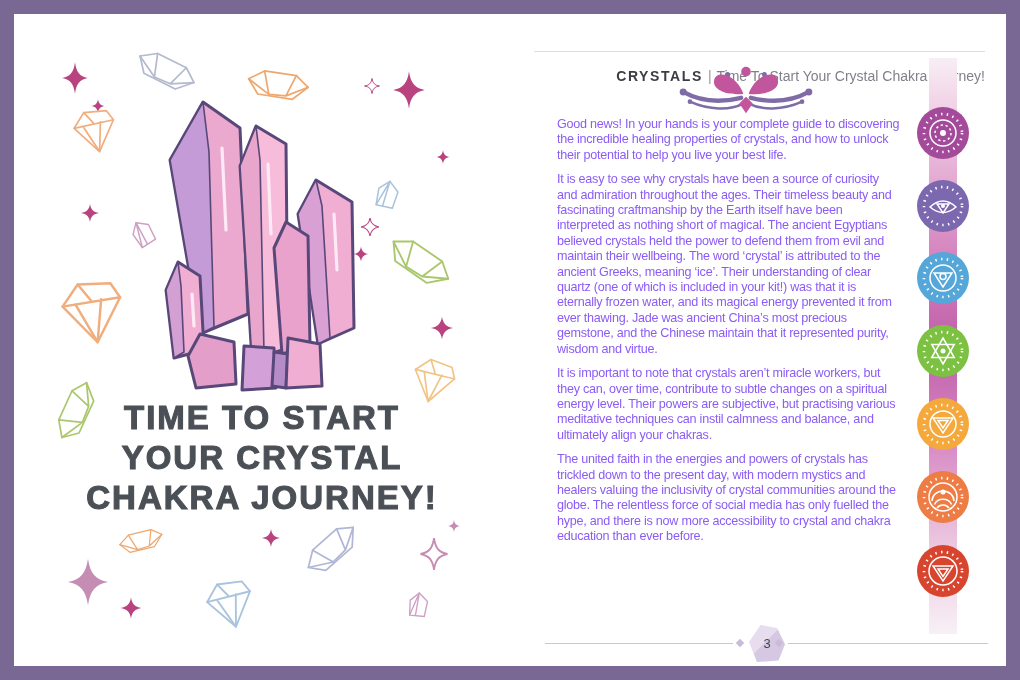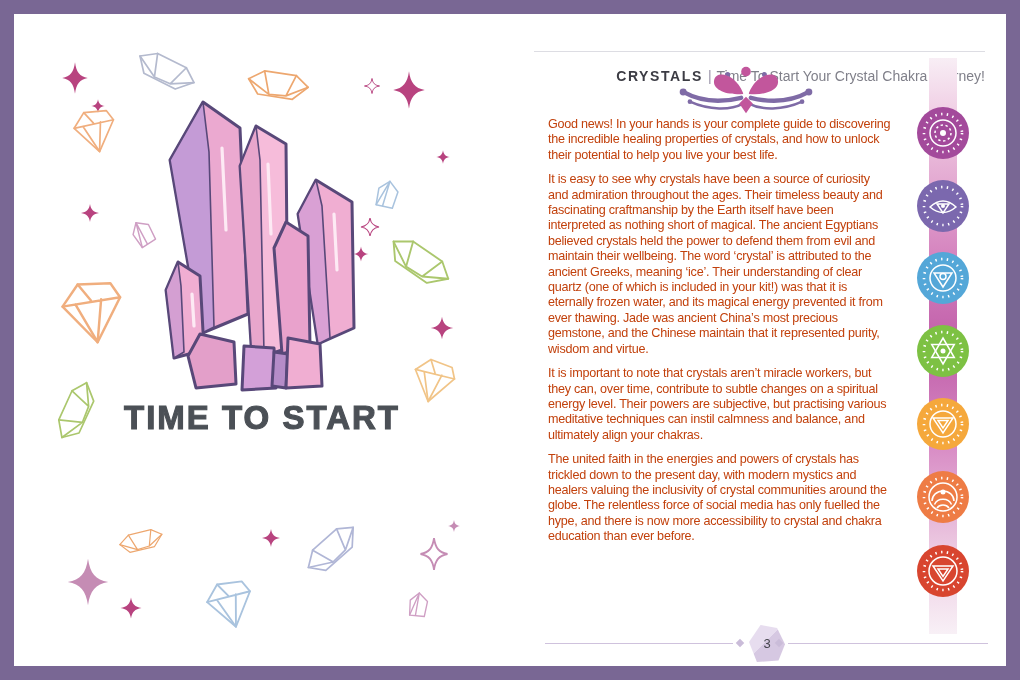--- a/index.html
+++ b/index.html
@@ -13,21 +13,21 @@
   .title{position:absolute;left:0;top:384px;width:496px;text-align:center;color:#4b5056;
          font-weight:bold;font-size:33px;line-height:40px;letter-spacing:2px;
          -webkit-text-stroke:1.1px #4b5056;}
   .right-page{position:absolute;left:496px;top:0;width:496px;height:652px;}
   .running-header{position:absolute;top:16px;right:21px;font-size:14px;white-space:nowrap;margin-top:38px;}
   .rh-label{font-weight:bold;letter-spacing:1.6px;color:#3c3c44;}
   .rh-sep{color:#9a93a8;margin:0 5px;font-weight:400;}
   .rh-title{color:#80808a;}
   .header-rule{position:absolute;top:37px;left:24px;width:451px;height:1px;background:#dddde3;}
   .ornament{position:absolute;left:156px;top:48px;}
-  .article{position:absolute;left:38px;top:103px;width:344px;color:#c2410c;}
+  .article{position:absolute;left:47px;top:103px;width:344px;color:#8b5cf6;}
   .article p{margin:0 0 9px 0;font-size:12.6px;line-height:15.4px;letter-spacing:-0.25px;}
   .ribbon{position:absolute;left:419px;top:44px;width:28px;height:576px;
     background:linear-gradient(180deg,#f8eef5 0%,#eec6e0 12%,#d37fbc 36%,#c05ea9 50%,#d98ec6 68%,#ecc9e1 85%,#f8f0f6 100%);}
   .chakra{position:absolute;left:407px;width:52px;height:52px;}
   .ck1{top:93px}.ck2{top:166px}.ck3{top:238px}.ck4{top:311px}.ck5{top:384px}.ck6{top:457px}.ck7{top:531px}
   .ckp{stroke:#fff;fill:none;stroke-width:1.5;}
   .dots{stroke-width:2.6;stroke-dasharray:1.4 4.4;}
   .dash{stroke-dasharray:2.4 2.6;}
   .fillw{fill:#fff;stroke:none;}
   .fline{position:absolute;top:629px;height:1px;background:#cfc2dd;}
@@ -115,20 +115,22 @@
           <path d="M74,46 L78,128"></path>
             <path d="M120,62 L123,132"></path>
           <path d="M186,112 L189,168"></path>
             <path d="M44,192 L46,224"></path>
         </g>
       </g>
     </svg>
 
     <div class="title">
       <div>TIME TO START</div>
+      <div>YOUR CRYSTAL</div>
+      <div>CHAKRA JOURNEY!</div>
     </div>
   </div>
 
   <div class="right-page">
 
     <div class="running-header">
       <span class="rh-label">CRYSTALS</span><span class="rh-sep">|</span><span class="rh-title">Time To Start Your Crystal Chakra Journey!</span>
     </div>
     <div class="header-rule"></div>
 

